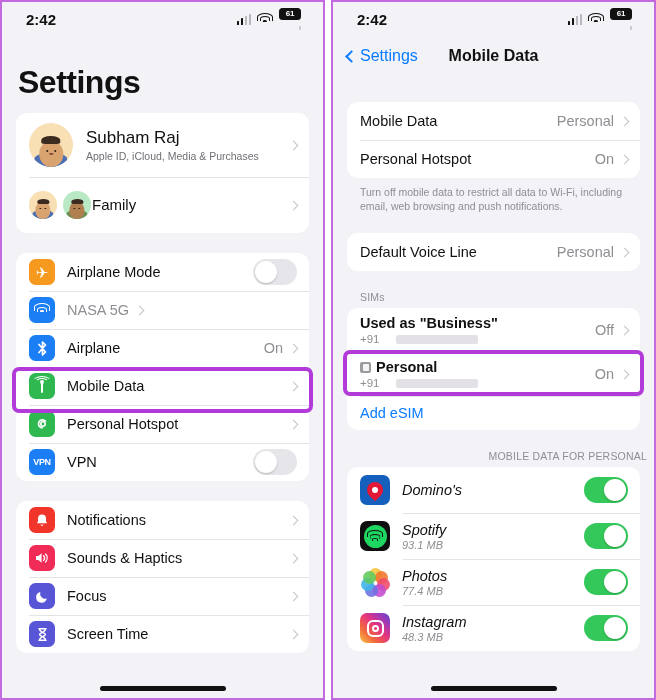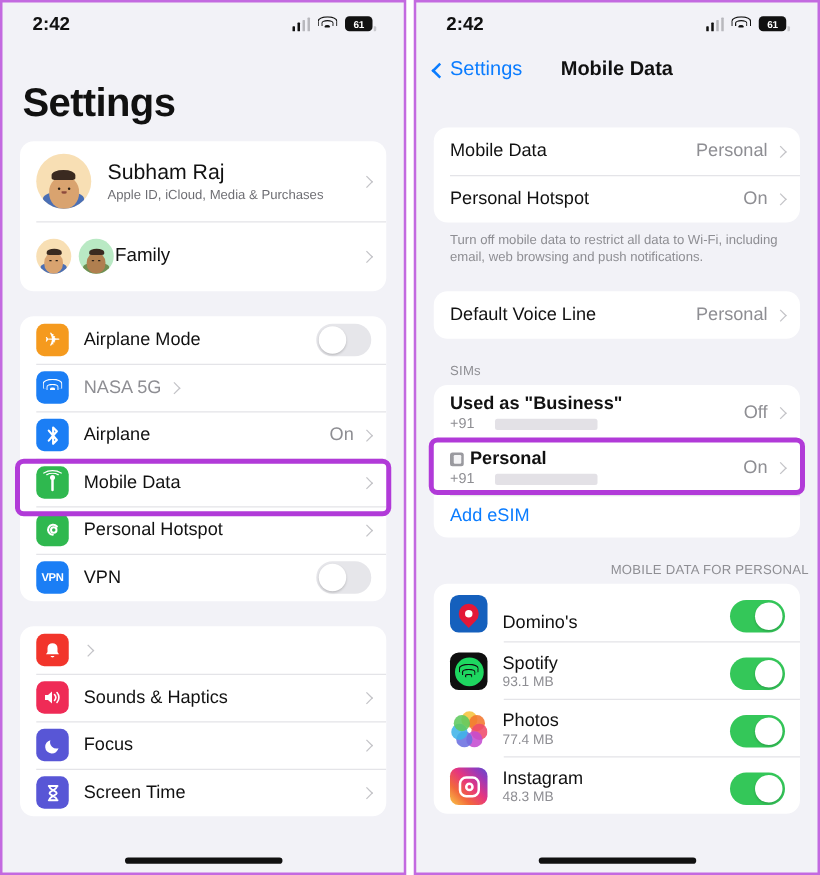--- a/index.html
+++ b/index.html
@@ -32,21 +32,21 @@
   .sig i { display:block; width:2.5px; background:#111; border-radius:.5px; }
   .sig i:nth-child(1){height:4px;}
   .sig i:nth-child(2){height:6.5px;}
   .sig i:nth-child(3){height:9px;background:#b8b8bd;}
   .sig i:nth-child(4){height:11px;background:#b8b8bd;}
   .wifi-ico { width:16px; height:12px; position:relative; }
   .wifi-ico span { position:absolute; left:50%; transform:translateX(-50%); border:1.6px solid #111; border-bottom:none; border-radius:50% 50% 0 0; }
   .wifi-ico span:nth-child(1){ width:16px; height:8px; top:0; }
   .wifi-ico span:nth-child(2){ width:10px; height:5px; top:3.4px; }
   .wifi-ico span:nth-child(3){ width:4.4px; height:2.4px; top:6.6px; background:#111; border:none; border-radius:50% 50% 0 0; }
-  .batt { display:flex; align-items:flex-end; gap:1px; }
+  .batt { display:flex; align-items:flex-end; gap:6px;flex-direction:column; }
   .batt-body { width:22px; height:12px; background:#111; border-radius:3.5px; display:flex; align-items:center; justify-content:center; }
   .batt-num { font-size:8px; color:#fff; font-weight:bold; letter-spacing:-.2px; }
   .batt-cap { width:2px; height:4.5px; background:#c9c9ce; border-radius:0 1px 1px 0; }
 
   
   .navbar { height:40px; display:flex; align-items:center; position:relative; padding:0 14px; }
   .nav-back { display:flex; align-items:center; gap:4px; color:#0a7cff; font-size:16px; cursor:pointer; }
   .chev-back { width:9px; height:9px; border-left:2.4px solid #0a7cff; border-bottom:2.4px solid #0a7cff; transform:rotate(45deg); }
   .nav-title { position:absolute; left:0; right:0; text-align:center; font-size:16px; font-weight:bold; color:#111; pointer-events:none; }
 
@@ -112,21 +112,21 @@
   .sim-text { flex:1; }
   .sim-title { font-size:14.5px; color:#111; font-weight:bold; display:flex; align-items:center; gap:5px; }
   .sim-sub { font-size:11.5px; color:#8e8e93; margin-top:2px; display:flex; align-items:center; gap:16px; }
   .redact { display:inline-block; width:82px; height:9px; background:#e3e1e6; border-radius:2px; }
   .simcard-ico { width:11px; height:11px; background:#9a9a9f; border-radius:2px; position:relative; }
   .simcard-ico::after { content:""; position:absolute; inset:2.5px 2px 2px 2.5px; background:#f4f4f6; border-radius:1px; }
   .link-row { padding:9px 13px; font-size:14.5px; color:#0a7cff; cursor:pointer; position:relative; }
   .link-row::before { content:""; position:absolute; left:13px; right:0; top:0; height:1px; background:#e4e4e8; }
 
   
-  .app-row { display:flex; align-items:flex-end; padding:7px 12px 7px 13px; position:relative; min-height:46px; }
+  .app-row { display:flex; align-items:center; padding:7px 12px 7px 13px; position:relative; min-height:46px;font-style:italic; }
   .app-row + .app-row::before { content:""; position:absolute; left:56px; right:0; top:0; height:1px; background:#e4e4e8; }
   .app-ico { width:30px; height:30px; border-radius:7px; margin-right:12px; flex:0 0 auto; position:relative; overflow:hidden; }
   .app-text { flex:1; }
   .app-name { font-size:14.5px; color:#111; }
   .app-size { font-size:11px; color:#8e8e93; margin-top:1px; }
 
   
   .home-ind { position:absolute; bottom:7px; left:50%; transform:translateX(-50%); width:126px; height:5px; background:#111; border-radius:3px; }
 
   
@@ -318,20 +318,21 @@
     <div class="gap-m"></div>
 
     <div class="group">
       <div class="row">
         <div class="tile" style="background:#f2352b">
           <svg width="14" height="15" viewBox="0 0 14 15">
               <path d="M7 1.5a4 4 0 0 1 4 4v3l1.2 1.8H1.8L3 8.5v-3a4 4 0 0 1 4-4z" fill="#fff"></path>
               <path d="M5.4 11.8a1.7 1.7 0 0 0 3.2 0" fill="#fff"></path>
             </svg>
         </div>
+        <div class="row-label">Notifications</div>
         <div class="chev"></div>
       </div>
       <div class="row">
         <div class="tile" style="background:#ef2b56">
           <svg width="16" height="14" viewBox="0 0 16 14">
               <path d="M2 5h2.4L7.6 2.2v9.6L4.4 9H2z" fill="#fff"></path>
               <path d="M9.6 4.6a3.6 3.6 0 0 1 0 4.8M11.6 3a6 6 0 0 1 0 8" fill="none" stroke="#fff" stroke-width="1.3" stroke-linecap="round"></path>
             </svg>
         </div>
         <div class="row-label">Sounds &amp; Haptics</div>

